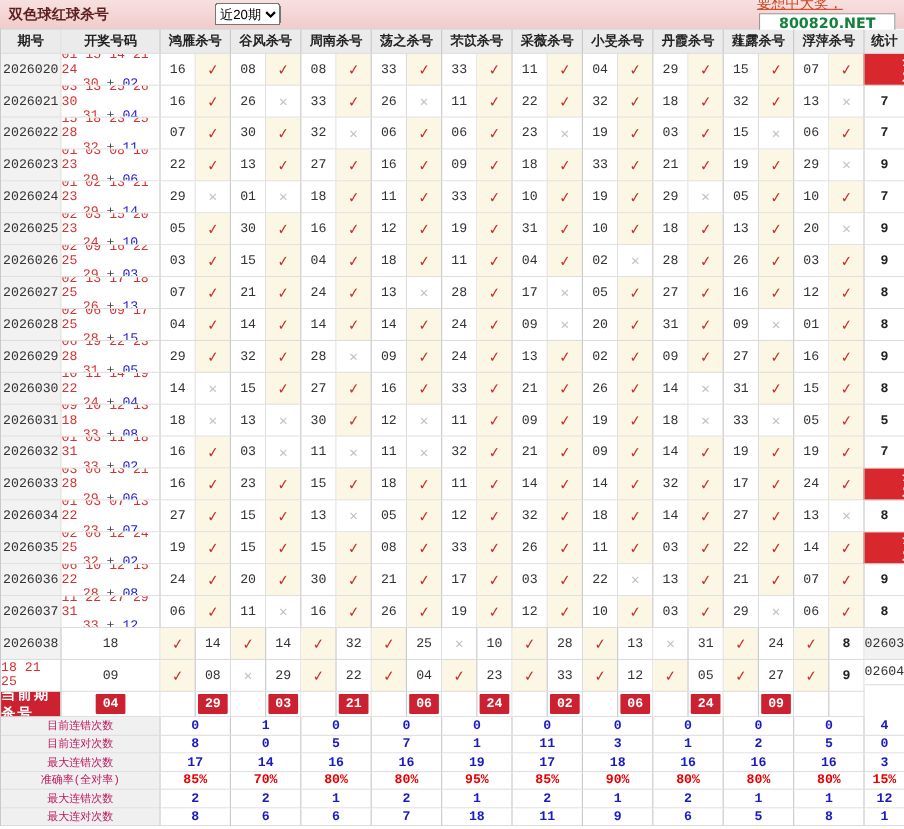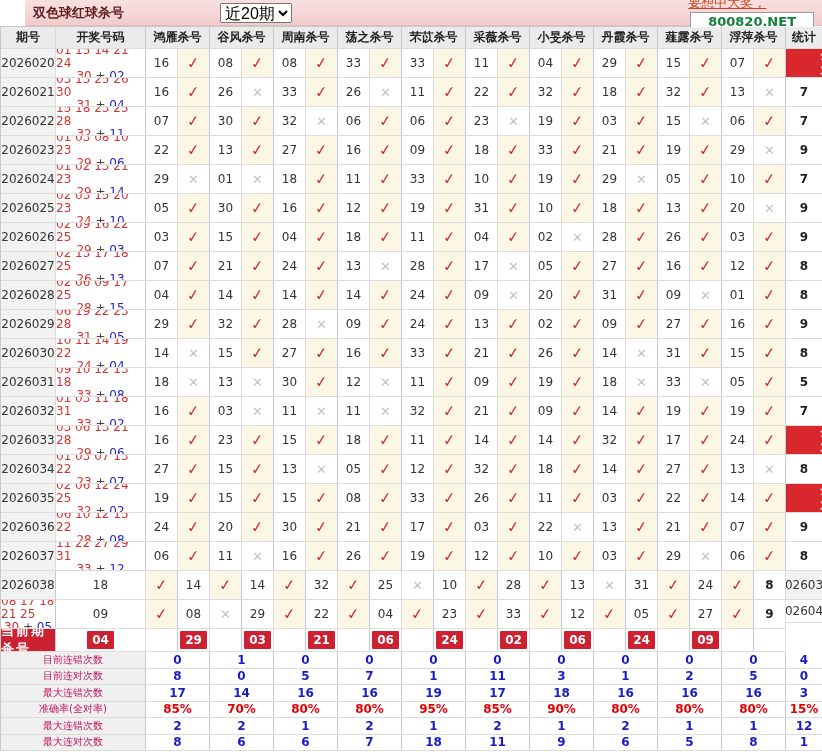--- a/index.html
+++ b/index.html
@@ -1,28 +1,28 @@
 <!DOCTYPE html>
 <html><head>
 <meta charset="utf-8">
 <style>
   * { margin:0; padding:0; box-sizing:border-box; }
   html,body { width:822px; }
   body { font-family:"DejaVu Sans","Liberation Sans",sans-serif; font-size:12px; color:#333; background:#fff; }
 
   
-  .topbar { height:26px; background:linear-gradient(#f8e0e0,#f2cccc); display:flex; align-items:center; padding:0 8px; border-bottom:1px solid #e6baba;margin-left:25px; }
+  .topbar { height:26px; background:linear-gradient(#f8e0e0,#f2cccc); display:flex; align-items:center; padding:0 8px; border-bottom:1px solid #e6baba; }
   .topbar-title { font-weight:bold; color:#5c1f1f; font-size:13px; }
-  .period-select { margin-left:96px; font-size:16px; height:20px; }
+  .period-select { margin-left:96px; font-size:12px; height:20px; }
   .topbar-right { margin-left:auto; display:flex; align-items:flex-start;flex-direction:column; }
   .promo-link { color:#cc4422; text-decoration:underline; font-size:13px; cursor:pointer; }
   .site-box { background:#fff; border:1px solid #999; padding:1px 17px; font-weight:bold; color:#15803d; font-size:13px; margin-left:2px; }
 
   
-  .tbl { display:grid; grid-template-columns:55px 90px repeat(20,32px) 37px; width:770px; border-left:1px solid #c9c9c9; border-top:1px solid #c9c9c9; }
+  .tbl { display:grid; grid-template-columns:55px 90px repeat(20,32px) 37px; width:770px; border-left:1px solid #c9c9c9; border-top:1px solid #c9c9c9;font-family:Liberation Mono, monospace; }
   .cell { border-right:1px solid #dcdcdc; border-bottom:1px solid #dcdcdc; display:flex; align-items:center; justify-content:center; overflow:hidden; }
   .group-start { border-left:1px solid #c9c9c9; margin-left:-1px; }
   .hdr { background:#ebebeb; font-weight:bold; height:22px; font-size:12px; color:#222; }
   .span2 { grid-column:span 2; }
   .period-cell { background:#f2f2f2; height:29px; color:#333; }
   .draw-cell { height:29px; flex-direction:column; line-height:13px; font-size:12px; background:#fff; padding:1px 0; }
   .rn { color:#d43333; }
   .bn { color:#2424cc; }
   .plus { color:#444; }
   .num-cell { background:#fff; height:29px; color:#333; }

